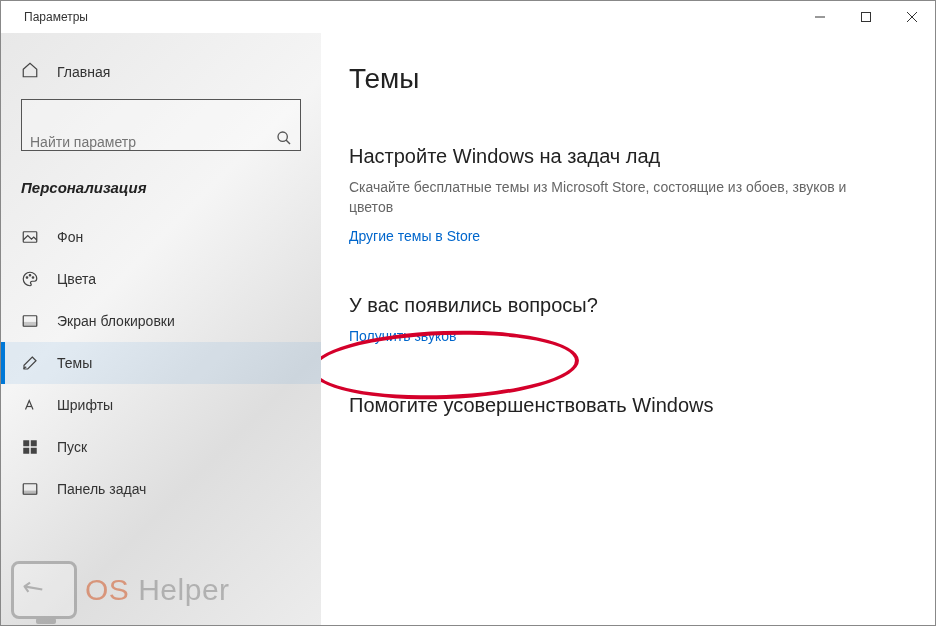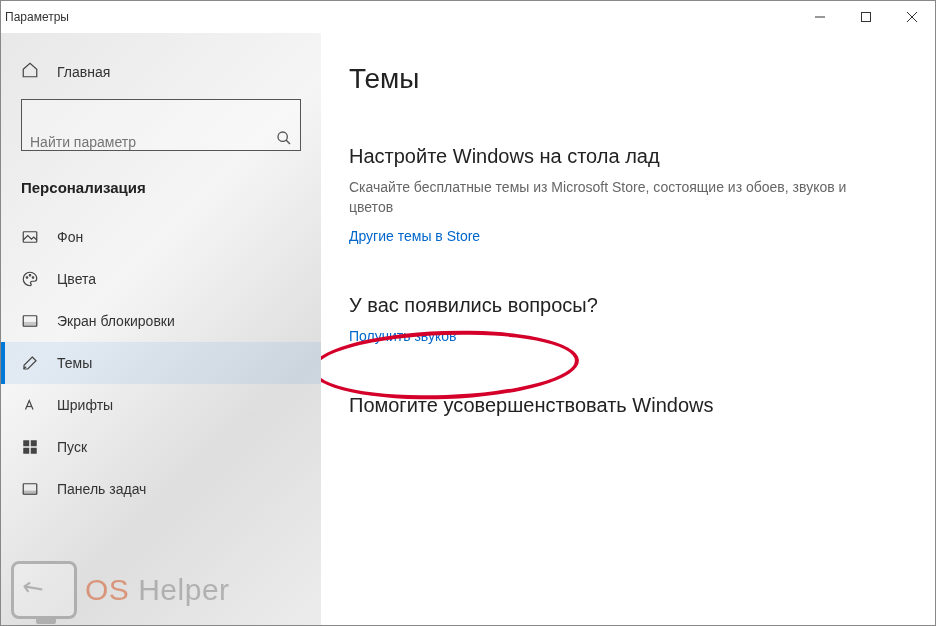--- a/index.html
+++ b/index.html
@@ -1,39 +1,39 @@
 <!DOCTYPE html>
 <html><head>
   <meta charset="utf-8">
   <style>
     * { margin: 0; padding: 0; box-sizing: border-box; font-family: "Segoe UI", Arial, sans-serif; }
     body { width: 936px; height: 626px; background: #fff; border: 1px solid #888; position: relative; overflow: hidden; }
 
-    .titlebar { height: 32px; display: flex; align-items: center; padding-left: 4px; font-size: 12px; color: #333; }
+    .titlebar { height: 32px; display: flex; align-items: center; padding-left: 23px; font-size: 12px; color: #333; }
     .window-controls { position: absolute; top: 0; right: 0; display: flex; }
     .window-btn { width: 46px; height: 32px; display: flex; align-items: center; justify-content: center; cursor: pointer; }
     .window-btn svg { width: 10px; height: 10px; }
 
     .container { display: flex; height: calc(100% - 32px); }
 
     .sidebar {
       width: 320px;
       background: linear-gradient(135deg, #e8e8e8 0%, #f5f5f5 40%, #dedede 70%, #ececec 100%);
       padding: 20px 0 16px 0;
       position: relative;
     }
 
     .home-row { display: flex; align-items: center; gap: 18px; padding: 8px 20px 16px 20px; cursor: pointer; }
     .home-row .label { font-size: 14px; color: #333; }
 
     .search-box { margin: 0 20px 20px 20px; border: 1px solid #555; height: 52px; display: flex; align-items: flex-end; padding: 0 8px; background: rgba(255,255,255,0.3); }
     .search-box input { flex: 1; border: none; background: transparent; font-size: 14px; color: #666; outline: none; }
     .search-box .search-icon { color: #555; }
 
-    .category-title { font-weight: 600; font-size: 15px; padding: 8px 20px 20px 20px; color: #222; }
+    .category-title { font-weight: 600; font-size: 15px; padding: 8px 20px 20px 20px; color: #222; font-style: italic; }
 
     .nav-list { list-style: none; }
     .nav-item { display: flex; align-items: center; gap: 18px; padding: 12px 20px; cursor: pointer; font-size: 14px; color: #333; position: relative; }
     .nav-item.active { background: rgba(0,120,215,0.08); }
     .nav-item.active::before { content: ''; position: absolute; left: 0; top: 0; bottom: 0; width: 4px; background: #0078d7; }
     .nav-item .icon-slot { width: 18px; height: 18px; display: flex; align-items: center; justify-content: center; color: #444; }
 
     .main { flex: 1; padding: 30px 28px 0 28px; overflow: hidden; position: relative; }
     .page-title { font-size: 28px; font-weight: 400; margin-bottom: 50px; color: #222; }
     .section-title { font-size: 20px; font-weight: 400; color: #222; margin-bottom: 10px; }
@@ -177,21 +177,21 @@
       <span class="watermark-text">
         <span class="os">OS</span><span class="helper"> Helper</span>
       </span>
     </div>
   </div>
 
   <div class="main">
     <h1 class="page-title">Темы</h1>
 
     <div class="section">
-      <h2 class="section-title">Настройте Windows на стола лад</h2>
+      <h2 class="section-title">Настройте Windows на задач лад</h2>
       <p class="section-desc">Скачайте бесплатные темы из Microsoft Store, состоящие из обоев, звуков и цветов</p>
       <a class="link">Другие темы в Store</a>
     </div>
 
 
     <div class="section">
       <h2 class="section-title">У вас появились вопросы?</h2>
       <a class="link">Получить звуков</a>
     </div>
 

